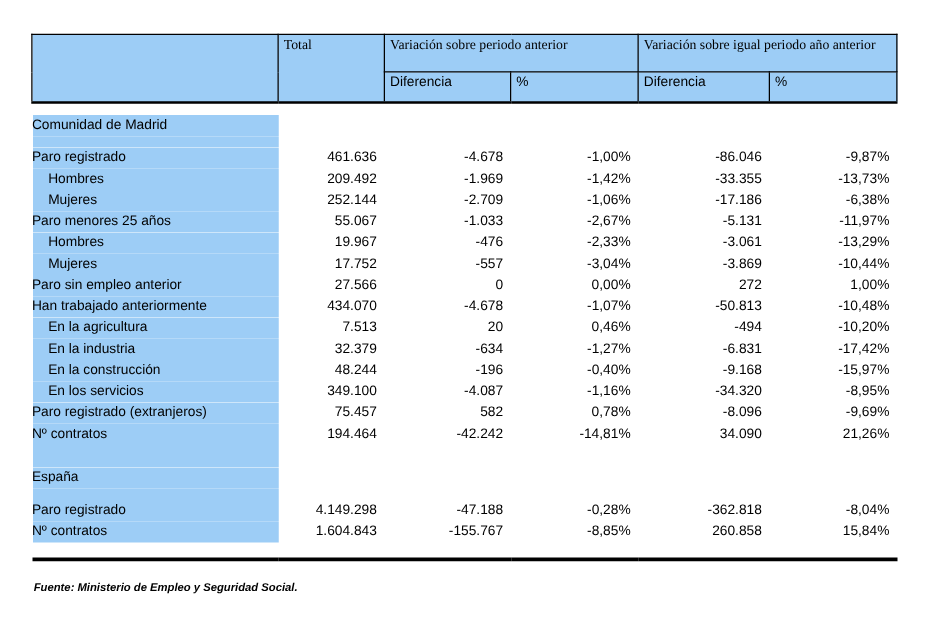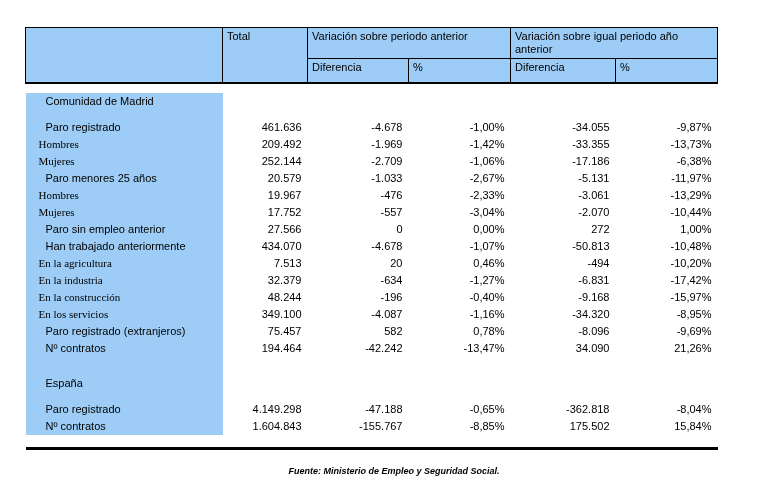--- a/index.html
+++ b/index.html
@@ -22,37 +22,37 @@
   col.c-pct1  { width: 102px; }
   col.c-diff2 { width: 105px; }
   col.c-pct2  { width: 102px; }
 
   thead th {
     background: var(--blue);
     border: 1px solid var(--border);
     font-weight: normal; font-size: 11px; line-height: 13px;
     text-align: left; vertical-align: top; padding: 2px 4px;
   }
-  thead tr.hr1 th { height: 30px; }
+  thead tr.hr1 th { height: 30px; font-family: Liberation Serif, serif; }
   thead tr.hr2 th { height: 24px; margin-left: 33px; }
   thead tr.hr2 th, thead th[rowspan] { border-bottom: 2px solid var(--border); }
 
   tbody td {
     border: none; font-size: 11px; line-height: 17px; height: 17px;
     padding: 0; white-space: nowrap; overflow: hidden; vertical-align: middle;
   }
-  tbody td.lab { background: var(--blue); padding-left: 20px; }
-  tbody td.lab.ind { padding-left: 13px; font-family: Liberation Serif, serif; }
+  tbody td.lab { background: var(--blue); padding-left: 0; }
+  tbody td.lab.ind { padding-left: 13px; }
   tbody td.num { text-align: right; padding-right: 6px; }
   tbody tr.gap td { line-height: 1px; font-size: 1px; }
   tbody tr.gap td.nofill { background: transparent; }
 
   .source {
     margin: 16px 0 0 27px;
-    font-size: 9px; font-weight: bold; font-style: italic; text-align: center;
+    font-size: 9px; font-weight: bold; font-style: italic;
   }
 </style>
 </head>
 <body>
 
 <div class="page">
 
   <table class="stats-table">
     <colgroup>
       <col class="c-label">
@@ -99,61 +99,61 @@
           <td class="nofill" style="height: 9px;"></td>
           <td class="nofill" style="height: 9px;"></td>
           <td class="nofill" style="height: 9px;"></td>
           <td class="nofill" style="height: 9px;"></td>
         </tr>
         <tr>
           <td class="lab">Paro registrado</td>
           <td class="num">461.636</td>
           <td class="num">-4.678</td>
           <td class="num">-1,00%</td>
-          <td class="num">-34.055</td>
+          <td class="num">-86.046</td>
           <td class="num">-9,87%</td>
         </tr>
         <tr>
           <td class="lab ind">Hombres</td>
           <td class="num">209.492</td>
           <td class="num">-1.969</td>
           <td class="num">-1,42%</td>
           <td class="num">-33.355</td>
           <td class="num">-13,73%</td>
         </tr>
         <tr>
           <td class="lab ind">Mujeres</td>
           <td class="num">252.144</td>
           <td class="num">-2.709</td>
           <td class="num">-1,06%</td>
           <td class="num">-17.186</td>
           <td class="num">-6,38%</td>
         </tr>
         <tr>
           <td class="lab">Paro menores 25 años</td>
-          <td class="num">20.579</td>
+          <td class="num">55.067</td>
           <td class="num">-1.033</td>
           <td class="num">-2,67%</td>
           <td class="num">-5.131</td>
           <td class="num">-11,97%</td>
         </tr>
         <tr>
           <td class="lab ind">Hombres</td>
           <td class="num">19.967</td>
           <td class="num">-476</td>
           <td class="num">-2,33%</td>
           <td class="num">-3.061</td>
           <td class="num">-13,29%</td>
         </tr>
         <tr>
           <td class="lab ind">Mujeres</td>
           <td class="num">17.752</td>
           <td class="num">-557</td>
           <td class="num">-3,04%</td>
-          <td class="num">-2.070</td>
+          <td class="num">-3.869</td>
           <td class="num">-10,44%</td>
         </tr>
         <tr>
           <td class="lab">Paro sin empleo anterior</td>
           <td class="num">27.566</td>
           <td class="num">0</td>
           <td class="num">0,00%</td>
           <td class="num">272</td>
           <td class="num">1,00%</td>
         </tr>
@@ -202,21 +202,21 @@
           <td class="num">75.457</td>
           <td class="num">582</td>
           <td class="num">0,78%</td>
           <td class="num">-8.096</td>
           <td class="num">-9,69%</td>
         </tr>
         <tr>
           <td class="lab">Nº contratos</td>
           <td class="num">194.464</td>
           <td class="num">-42.242</td>
-          <td class="num">-13,47%</td>
+          <td class="num">-14,81%</td>
           <td class="num">34.090</td>
           <td class="num">21,26%</td>
         </tr>
         <tr class="gap">
           <td class="lab" style="height: 18px;"></td>
           <td class="nofill" style="height: 18px;"></td>
           <td class="nofill" style="height: 18px;"></td>
           <td class="nofill" style="height: 18px;"></td>
           <td class="nofill" style="height: 18px;"></td>
           <td class="nofill" style="height: 18px;"></td>
@@ -234,30 +234,30 @@
           <td class="nofill" style="height: 9px;"></td>
           <td class="nofill" style="height: 9px;"></td>
           <td class="nofill" style="height: 9px;"></td>
           <td class="nofill" style="height: 9px;"></td>
           <td class="nofill" style="height: 9px;"></td>
         </tr>
         <tr>
           <td class="lab">Paro registrado</td>
           <td class="num">4.149.298</td>
           <td class="num">-47.188</td>
-          <td class="num">-0,65%</td>
+          <td class="num">-0,28%</td>
           <td class="num">-362.818</td>
           <td class="num">-8,04%</td>
         </tr>
         <tr>
           <td class="lab">Nº contratos</td>
           <td class="num">1.604.843</td>
           <td class="num">-155.767</td>
           <td class="num">-8,85%</td>
-          <td class="num">175.502</td>
+          <td class="num">260.858</td>
           <td class="num">15,84%</td>
         </tr>
         <tr class="gap">
           <td class="lab nofill" style="height: 14px;"></td>
           <td class="nofill" style="height: 14px;"></td>
           <td class="nofill" style="height: 14px;"></td>
           <td class="nofill" style="height: 14px;"></td>
           <td class="nofill" style="height: 14px;"></td>
           <td class="nofill" style="height: 14px;"></td>
         </tr>

